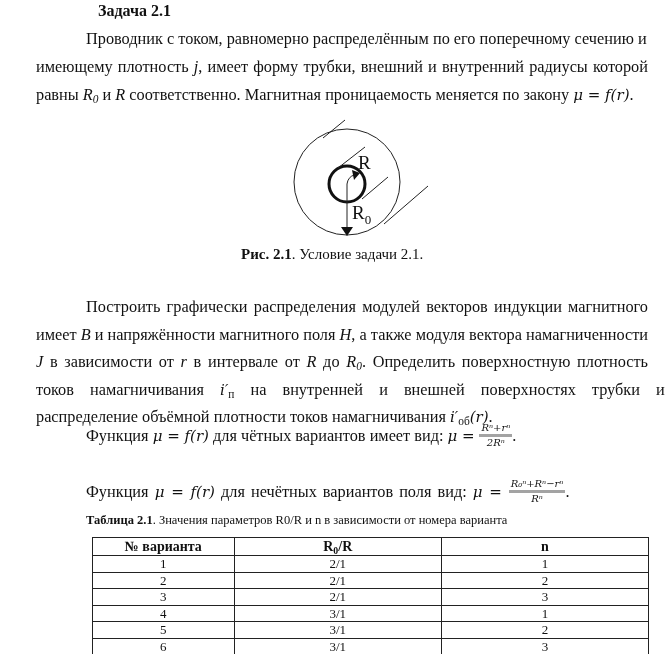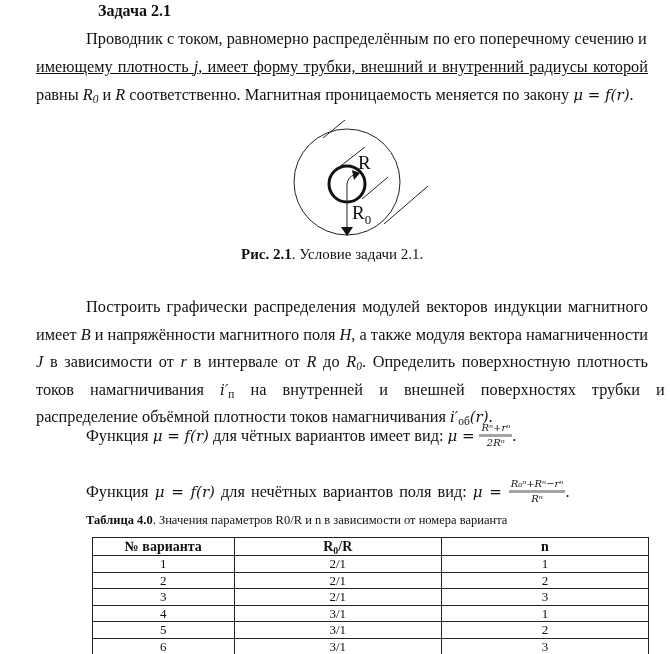--- a/index.html
+++ b/index.html
@@ -32,21 +32,21 @@
   table.tbl th { font-weight: bold; font-size: 14px; height: 17px; }
   .c1 { width: 141px; } .c2 { width: 207px; } .c3 { width: 207px; }
   svg.fig { position: absolute; left: 280px; top: 118px; }
 </style>
 </head>
 <body>
 
 <div class="abs title">Задача 2.1</div>
 
 <div class="abs line first" style="top:29px;">Проводник с током, равномерно распределённым по его поперечному сечению и</div>
-<div class="abs line just" style="top:57px;text-decoration:underline;"><span>имеющему плотность </span><i class="m">j</i><span>, имеет форму трубки, внешний и внутренний радиусы которой</span></div>
+<div class="abs line just" style="top:57px;"><span>имеющему плотность </span><i class="m">j</i><span>, имеет форму трубки, внешний и внутренний радиусы которой</span></div>
 <div class="abs line" style="left:36px; top:85px;"><span>равны </span><i class="m">R</i><sub><i class="m">0</i></sub><span> и </span><i class="m">R</i><span> соответственно. Магнитная проницаемость меняется по закону </span><span class="mathf">μ = f(r)</span><span>.</span></div>
 
 <svg class="fig" width="160" height="125" viewBox="280 118 160 125">
   <circle cx="347" cy="182" r="53" fill="none" stroke="#222" stroke-width="1"></circle>
   <circle cx="347" cy="184" r="18" fill="none" stroke="#111" stroke-width="3"></circle>
   <line x1="323" y1="138" x2="345" y2="120" stroke="#222" stroke-width="1"></line>
   <line x1="338" y1="168" x2="365" y2="147" stroke="#222" stroke-width="1"></line>
   <line x1="362" y1="199" x2="388" y2="177" stroke="#222" stroke-width="1"></line>
   <line x1="384" y1="224" x2="428" y2="186" stroke="#222" stroke-width="1"></line>
   <line x1="347" y1="184" x2="347" y2="228" stroke="#222" stroke-width="1"></line>
@@ -61,21 +61,21 @@
 
 <div class="abs line first" style="top:297px; width:562px; text-align:justify; text-align-last:justify;">Построить графически распределения модулей векторов индукции магнитного</div>
 <div class="abs line just" style="top:325px;"><span>имеет </span><i class="m">B</i><span> и напряжённости магнитного поля </span><i class="m">H</i><span>, а также модуля вектора намагниченности</span></div>
 <div class="abs line just" style="top:352px;"><i class="m">J</i><span> в зависимости от </span><i class="m">r</i><span> в интервале от </span><i class="m">R</i><span> до </span><i class="m">R</i><sub><i class="m">0</i></sub><span>. Определить поверхностную плотность</span></div>
 <div class="abs line just" style="top:380px; word-spacing:12px;"><span>токов намагничивания </span><span class="mathf">i′</span><sub>п</sub><span> на внутренней и внешней поверхностях трубки и</span></div>
 <div class="abs line" style="left:36px; top:407px;"><span>распределение объёмной плотности токов намагничивания </span><span class="mathf">i′</span><sub>об</sub><span class="mathf">(r)</span><span>.</span></div>
 
 <div class="abs line" style="left:86px; top:424px;"><span>Функция </span><span class="mathf">μ = f(r)</span><span> для чётных вариантов имеет вид: </span><span class="mathf">μ = </span><span class="frac"><span class="num">Rⁿ+rⁿ</span><span class="den">2Rⁿ</span></span><span>.</span></div>
 <div class="abs line" style="left:86px; top:480px; word-spacing:2px;"><span>Функция </span><span class="mathf">μ = f(r)</span><span> для нечётных вариантов поля вид: </span><span class="mathf">μ = </span><span class="frac"><span class="num">R₀ⁿ+Rⁿ−rⁿ</span><span class="den">Rⁿ</span></span><span>.</span></div>
 
-<div class="abs tcaption"><b>Таблица 4.0</b><span>. Значения параметров R0/R и n в зависимости от номера варианта</span></div>
+<div class="abs tcaption"><b>Таблица 2.1</b><span>. Значения параметров R0/R и n в зависимости от номера варианта</span></div>
 
 <table class="tbl">
   <thead>
     <tr>
       <th class="c1">№ варианта</th>
       <th class="c2"><span>R</span><sub>0</sub><span>/R</span></th>
       <th class="c3">n</th>
     </tr>
   </thead>
   <tbody>

